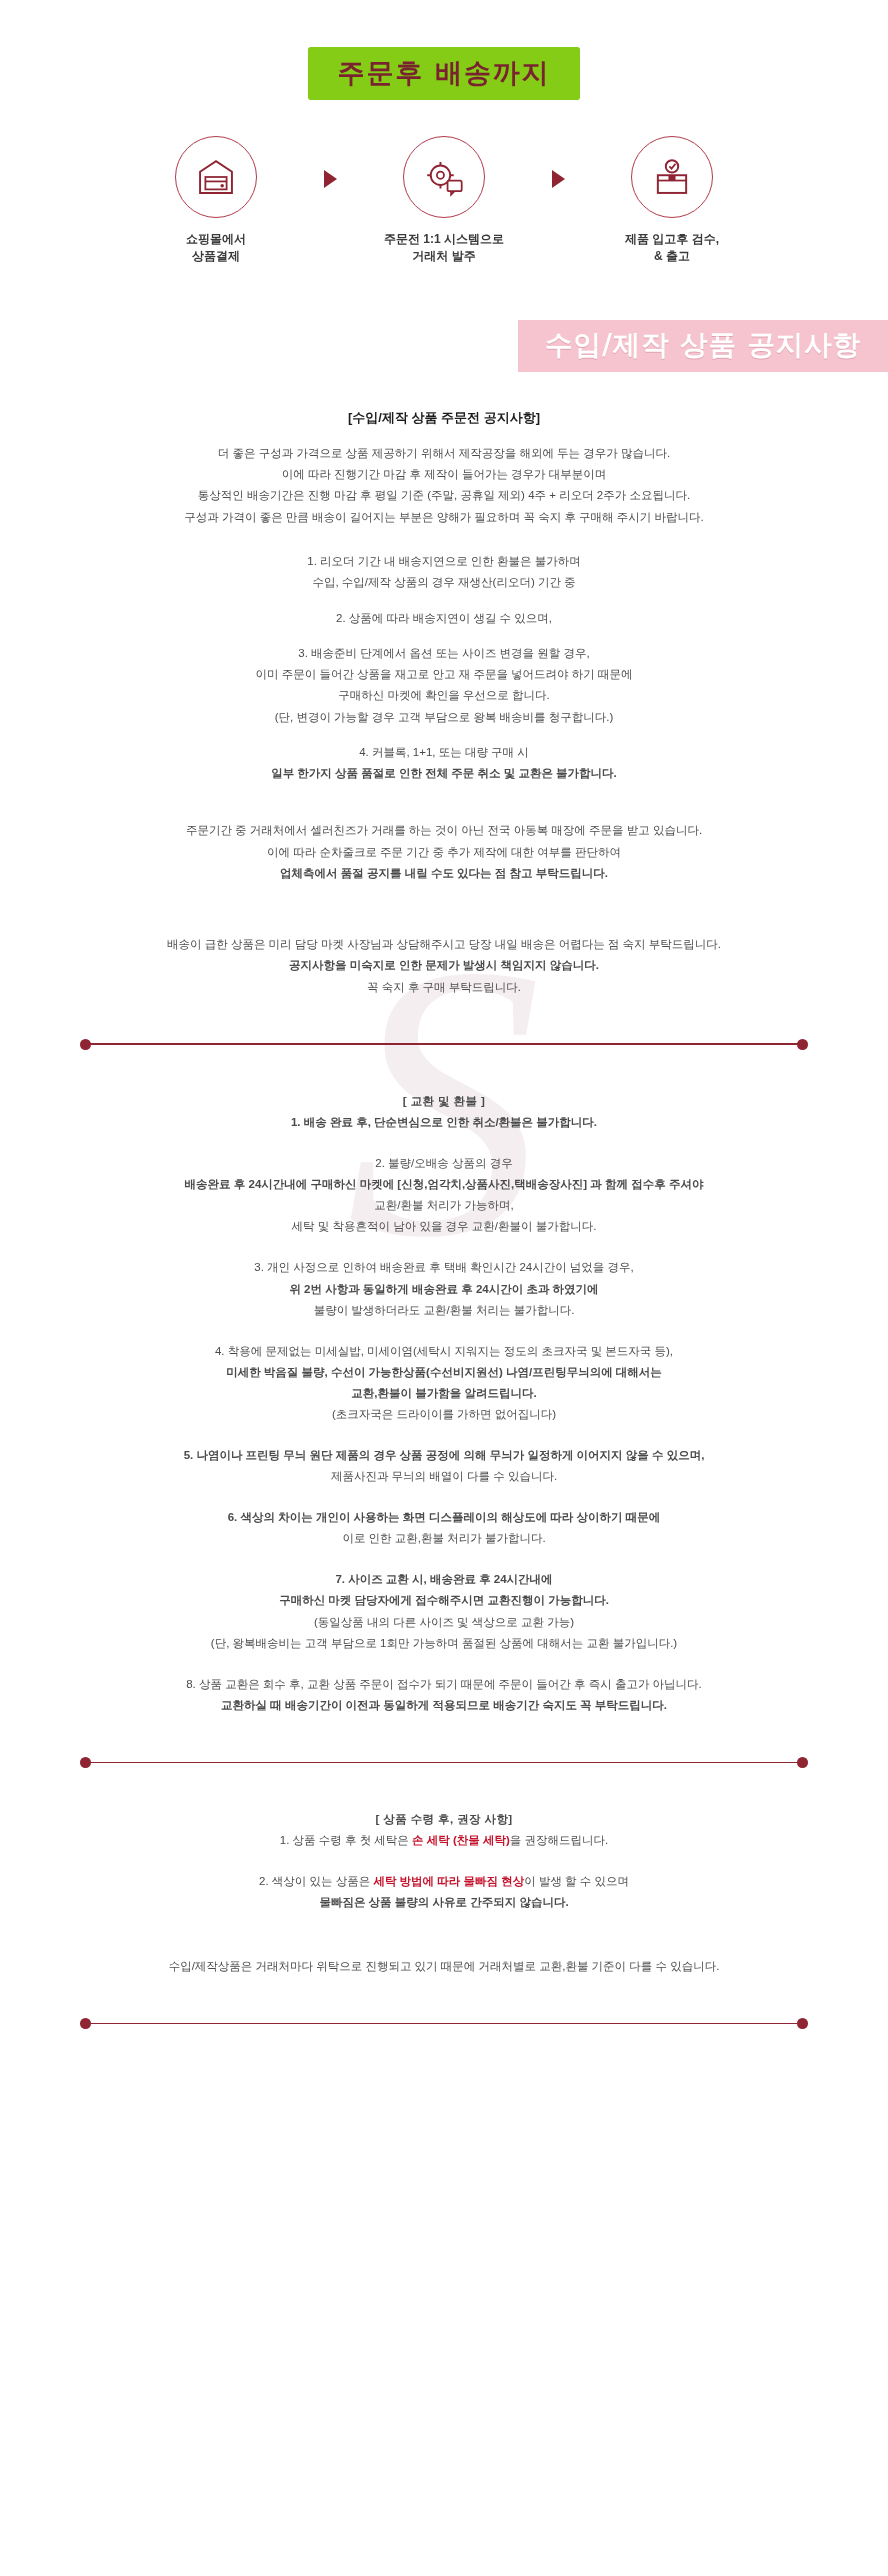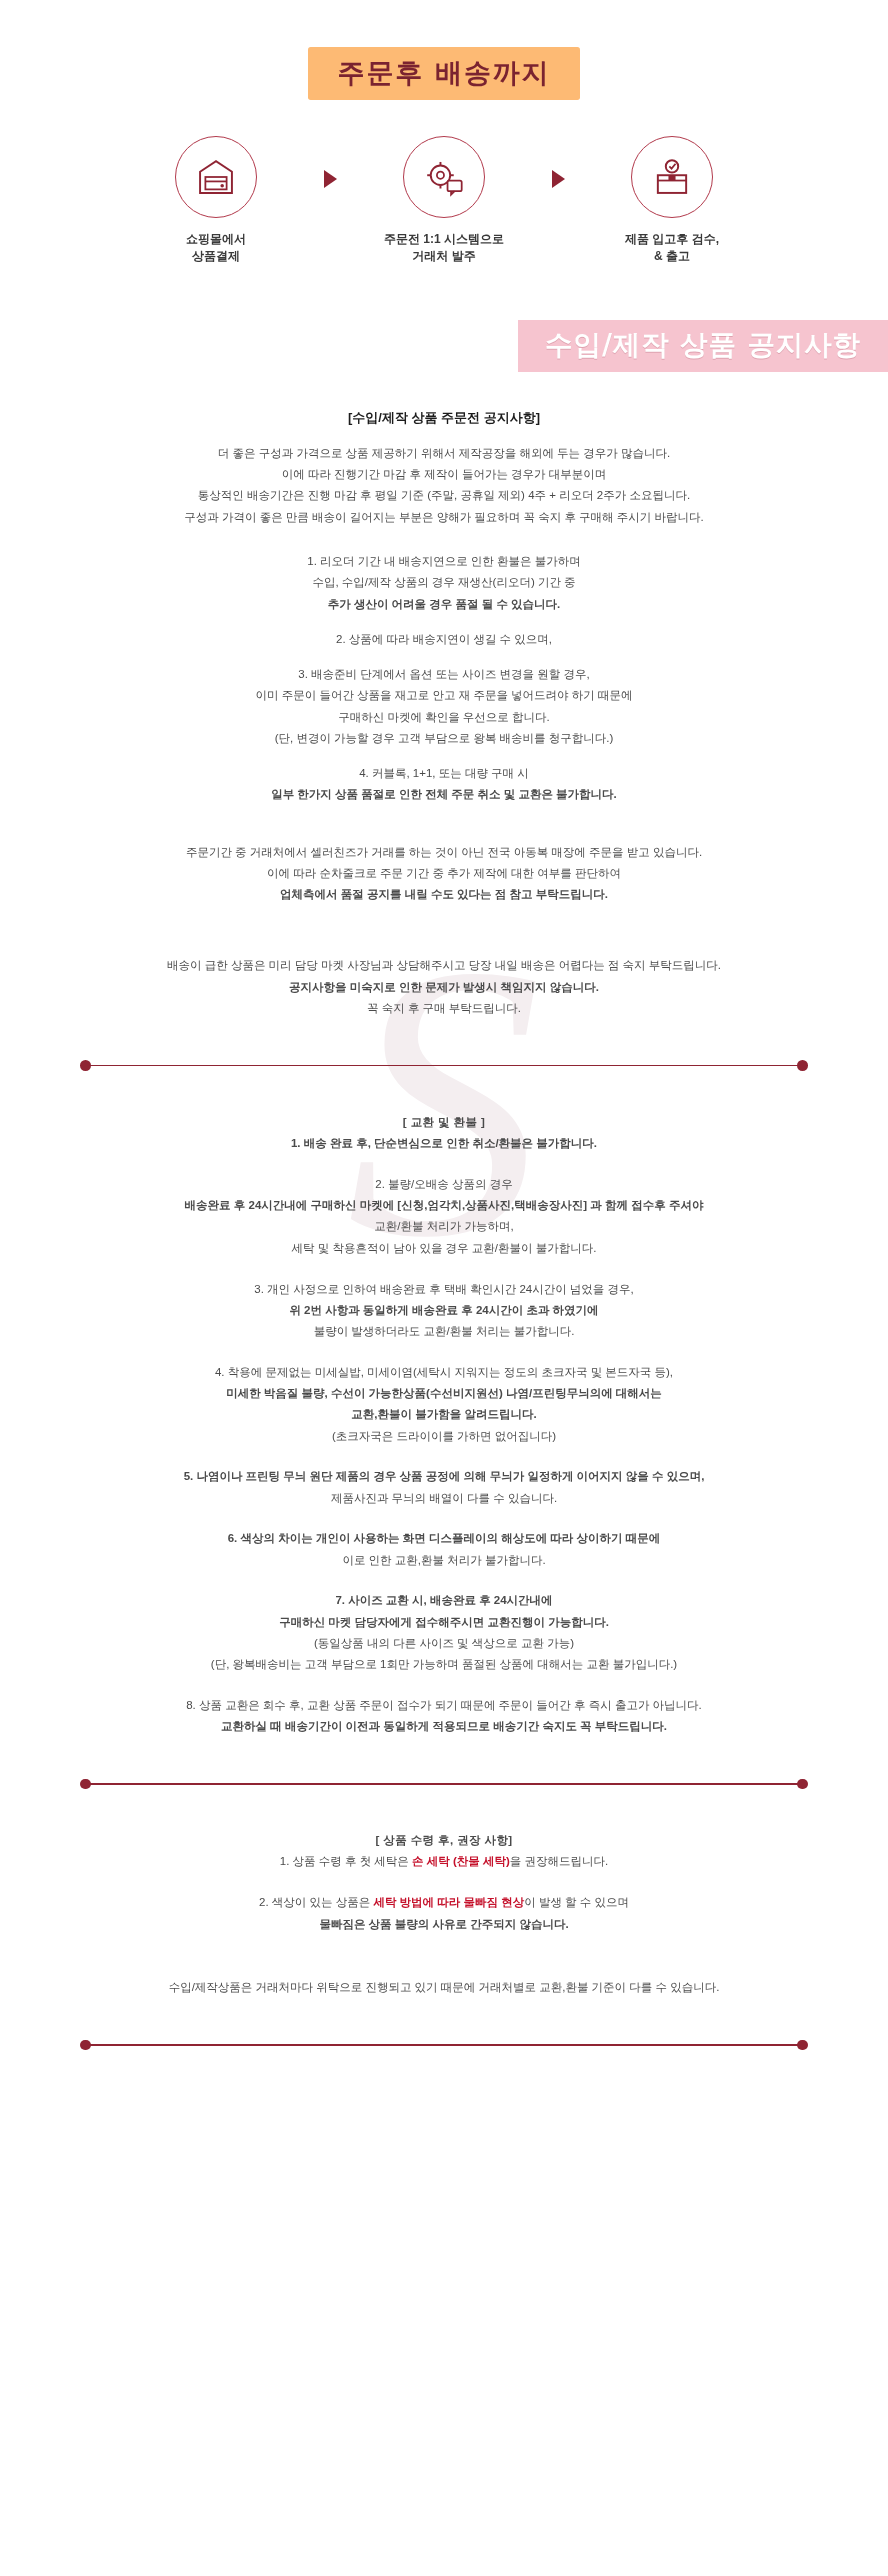--- a/index.html
+++ b/index.html
@@ -24,21 +24,21 @@
   }
 
   
   .top-title-wrap {
     text-align: center;
     margin-top: 19.5px;
     margin-bottom: 36px;
   }
   .top-title {
     display: inline-block;
-    background: #fdba74;
+    background: #84cc16;
     color: #7a2330;
     font-size: 27px;
     font-weight: bold;
     letter-spacing: 1.8px;
     padding: 8px 30px 9.8px 30px;
     border-radius: 2.7px;
     font-family: "DejaVu Sans", sans-serif;
   }
 
   
@@ -268,21 +268,20 @@
       <p class="ttl">[수입/제작 상품 주문전 공지사항]</p>
       <p>더 좋은 구성과 가격으로 상품 제공하기 위해서 제작공장을 해외에 두는 경우가 많습니다.</p>
       <p>이에 따라 진행기간 마감 후 제작이 들어가는 경우가 대부분이며</p>
       <p>통상적인 배송기간은 진행 마감 후 평일 기준 (주말, 공휴일 제외) 4주 + 리오더 2주가 소요됩니다.</p>
       <p>구성과 가격이 좋은 만큼 배송이 길어지는 부분은 양해가 필요하며 꼭 숙지 후 구매해 주시기 바랍니다.</p>
 
       <div class="gap-m"></div>
 
       <p>1. 리오더 기간 내 배송지연으로 인한 환불은 불가하며</p>
       <p>수입, 수입/제작 상품의 경우 재생산(리오더) 기간 중</p>
-      <p class="red">추가 생산이 어려울 경우 품절 될 수 있습니다.</p>
 
       <div class="gap-s"></div>
 
       <p>2. 상품에 따라 배송지연이 생길 수 있으며,</p>
 
       <div class="gap-s"></div>
 
       <p>3. 배송준비 단계에서 옵션 또는 사이즈 변경을 원할 경우,</p>
       <p>이미 주문이 들어간 상품을 재고로 안고 재 주문을 넣어드려야 하기 때문에</p>
       <p>구매하신 마켓에 확인을 우선으로 합니다.</p>

